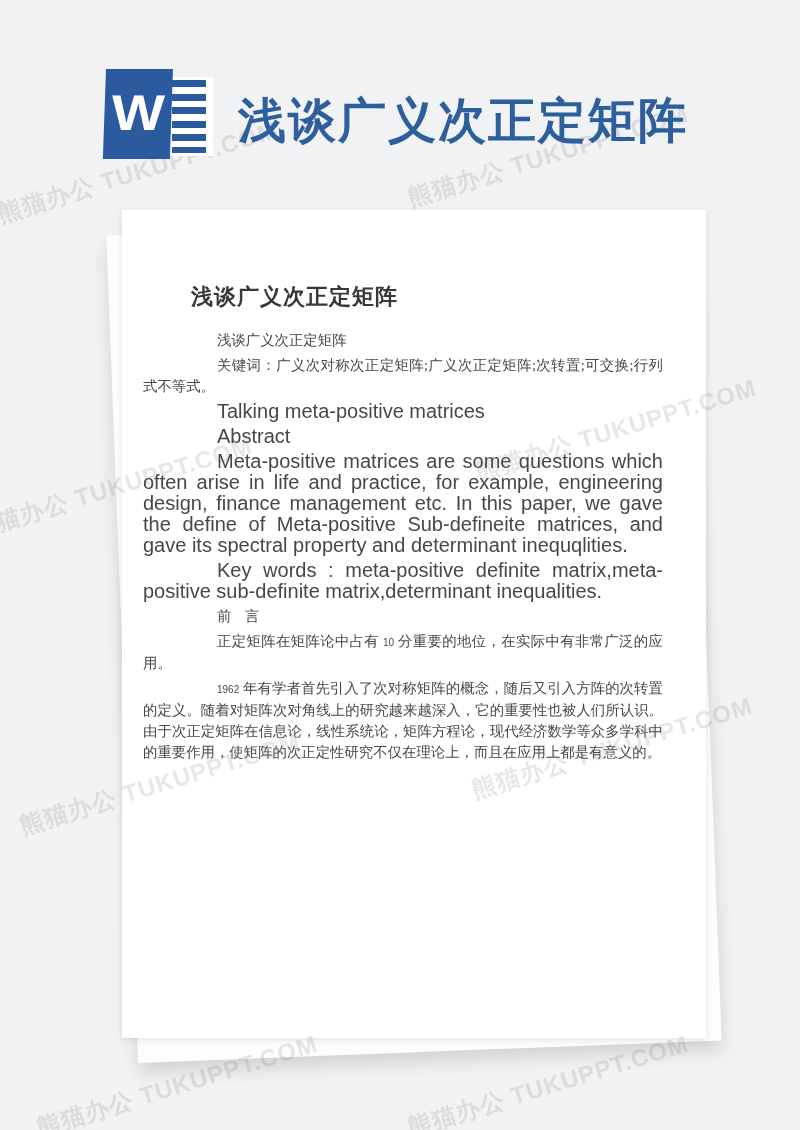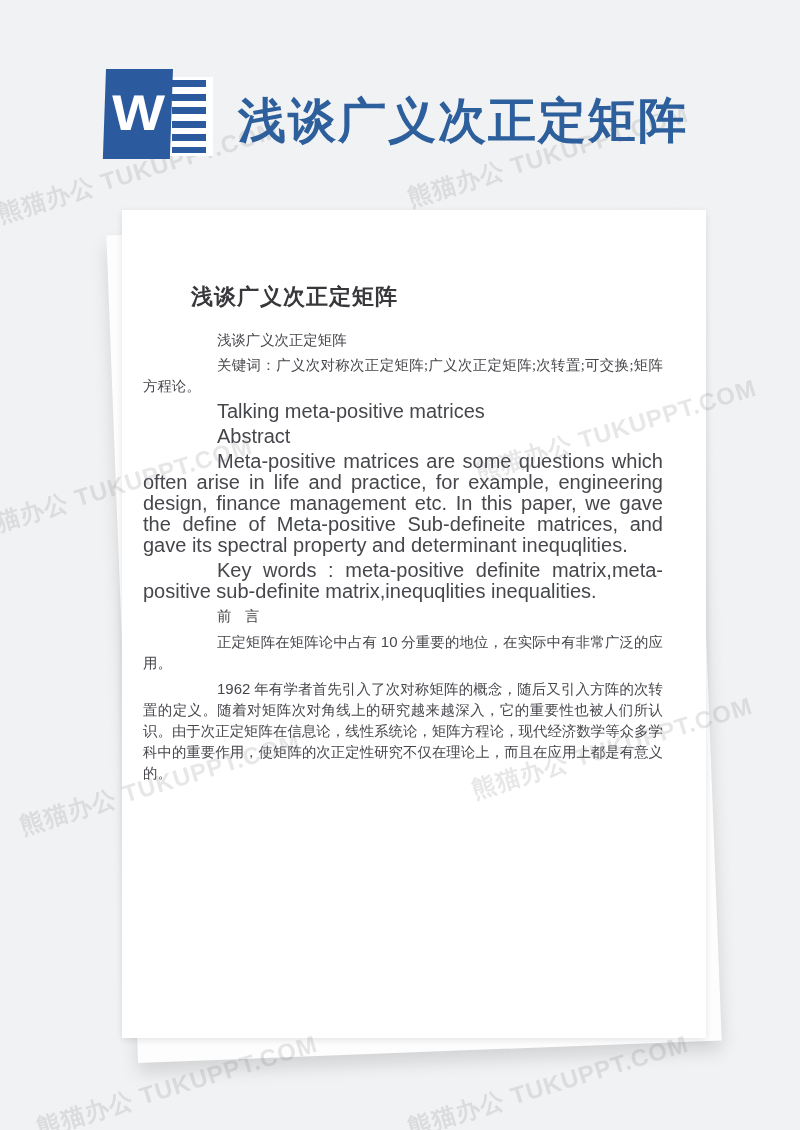--- a/index.html
+++ b/index.html
@@ -66,21 +66,21 @@
   }
   .para {
     font-size:14.4px; line-height:21px;
     margin:0 0 4px 0;
     color:#46474c;
     text-indent:74px;
     text-align:justify;
   }
   .para.en { font-family:Liberation Sans, sans-serif; font-size:20px; }
   .para.preface { letter-spacing:5px; }
-  .latin { font-family:"Liberation Sans","DejaVu Sans",sans-serif; font-size:15px; }
+  .latin { font-family:"Liberation Sans","DejaVu Sans",sans-serif; font-size:10px; }
 
   
   .wm {
     position:absolute; z-index:3;
     transform:translate(-50%,-50%) rotate(-17deg);
     font-family:"Liberation Sans","DejaVu Sans",sans-serif;
     font-weight:700; font-size:24px; letter-spacing:1px;
     color:rgba(105,105,115,0.16);
     white-space:nowrap; pointer-events:none;
   }
@@ -116,21 +116,21 @@
   </div>
   <div class="header-title">浅谈广义次正定矩阵</div>
 </div>
 
 <div class="back-sheet"></div>
 
 <div class="doc-page">
   <h1 class="doc-title">浅谈广义次正定矩阵</h1>
 
   <p class="para zh">浅谈广义次正定矩阵</p>
-  <p class="para zh">关键词：广义次对称次正定矩阵;广义次正定矩阵;次转置;可交换;矩阵方程论。</p>
+  <p class="para zh">关键词：广义次对称次正定矩阵;广义次正定矩阵;次转置;可交换;行列式不等式。</p>
   <p class="para en">Talking meta-positive matrices</p>
   <p class="para en">Abstract</p>
   <p class="para en">Meta-positive matrices are some questions which often  arise in life and practice, for example, engineering design, finance management etc. In this paper, we gave the define of Meta-positive Sub-defineite matrices, and gave its spectral property and determinant inequqlities.</p>
-  <p class="para en">Key words : meta-positive definite matrix,meta-positive sub-definite matrix,inequqlities inequalities.</p>
+  <p class="para en">Key words : meta-positive definite matrix,meta-positive sub-definite matrix,determinant inequalities.</p>
   <p class="para zh preface">前 言</p>
   <p class="para zh">正定矩阵在矩阵论中占有 <span class="latin">10</span> 分重要的地位，在实际中有非常广泛的应用。</p>
   <p class="para zh"><span class="latin">1962</span> 年有学者首先引入了次对称矩阵的概念，随后又引入方阵的次转置的定义。随着对矩阵次对角线上的研究越来越深入，它的重要性也被人们所认识。由于次正定矩阵在信息论，线性系统论，矩阵方程论，现代经济数学等众多学科中的重要作用，使矩阵的次正定性研究不仅在理论上，而且在应用上都是有意义的。</p>
 </div>
 
 </body></html>

